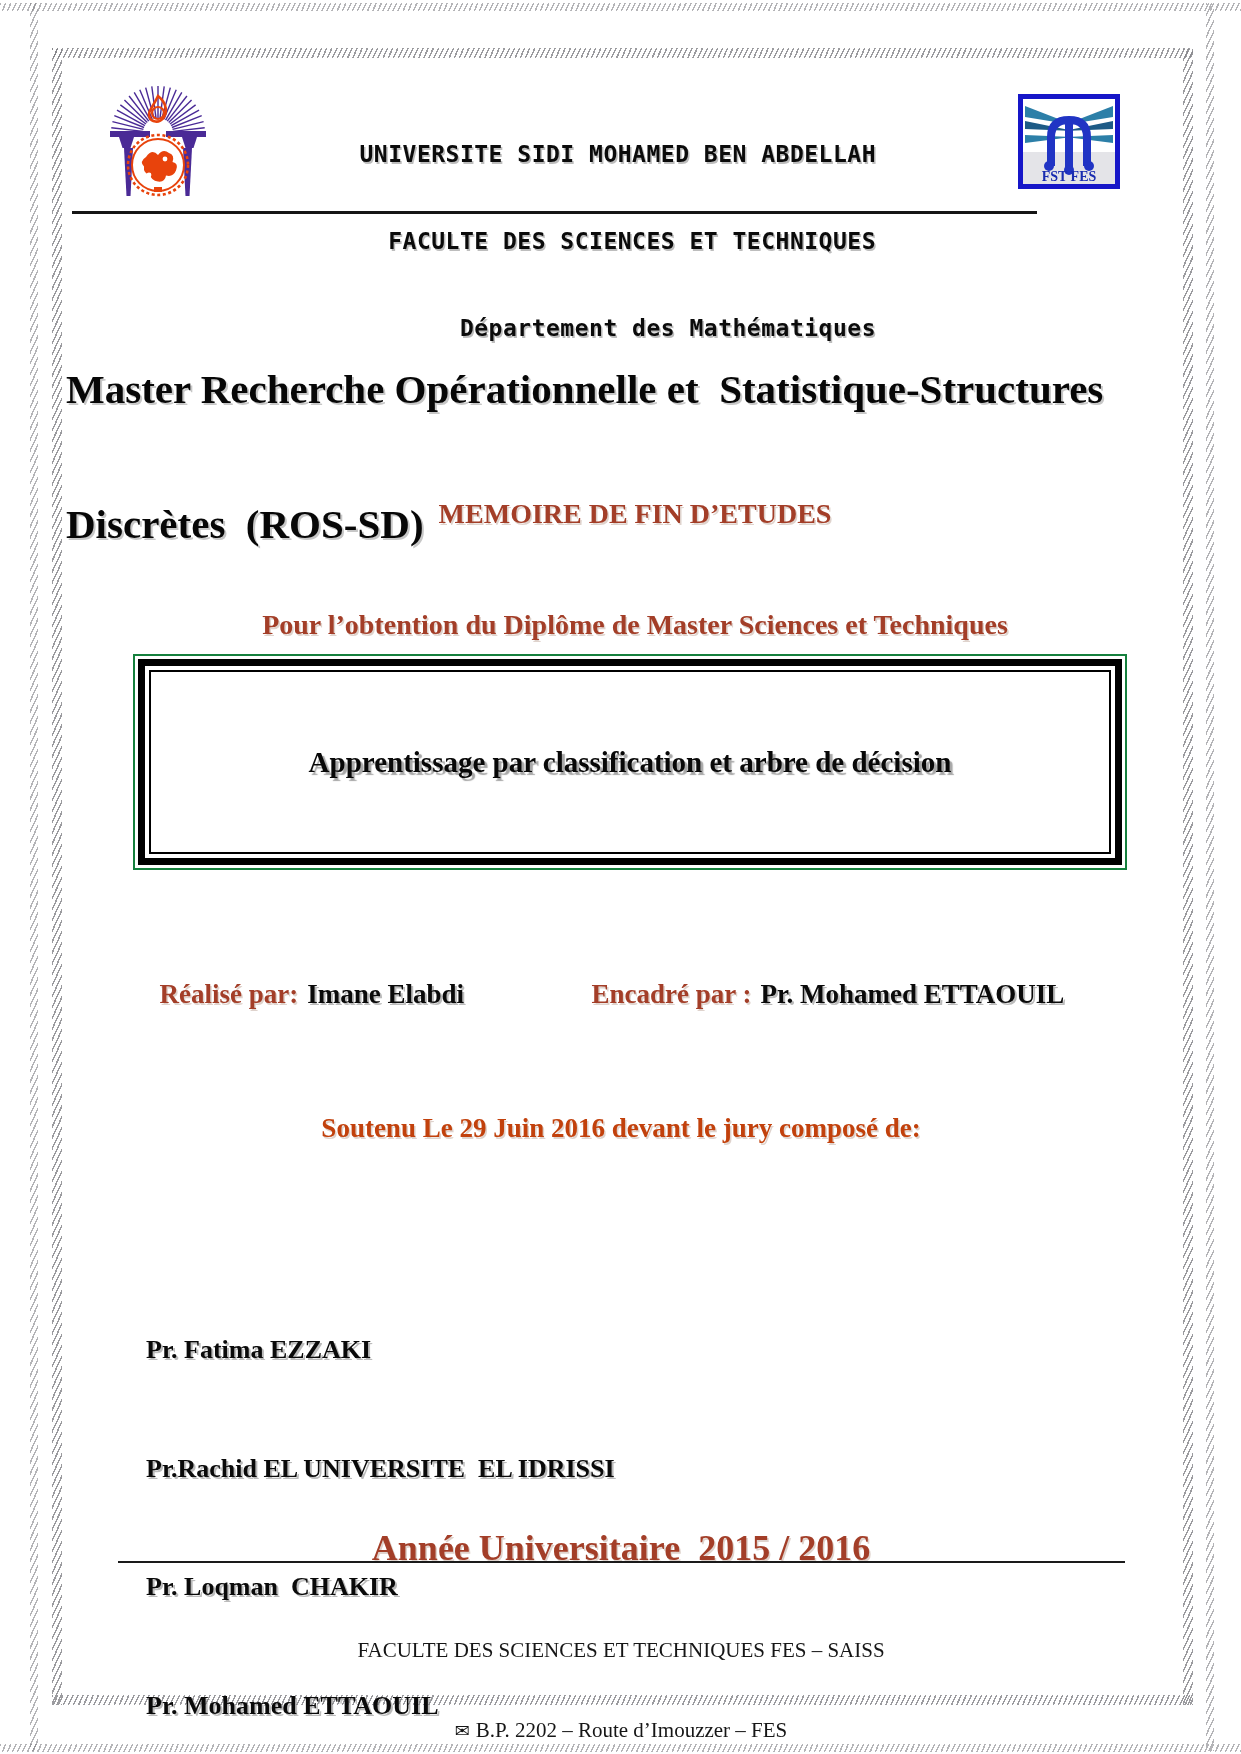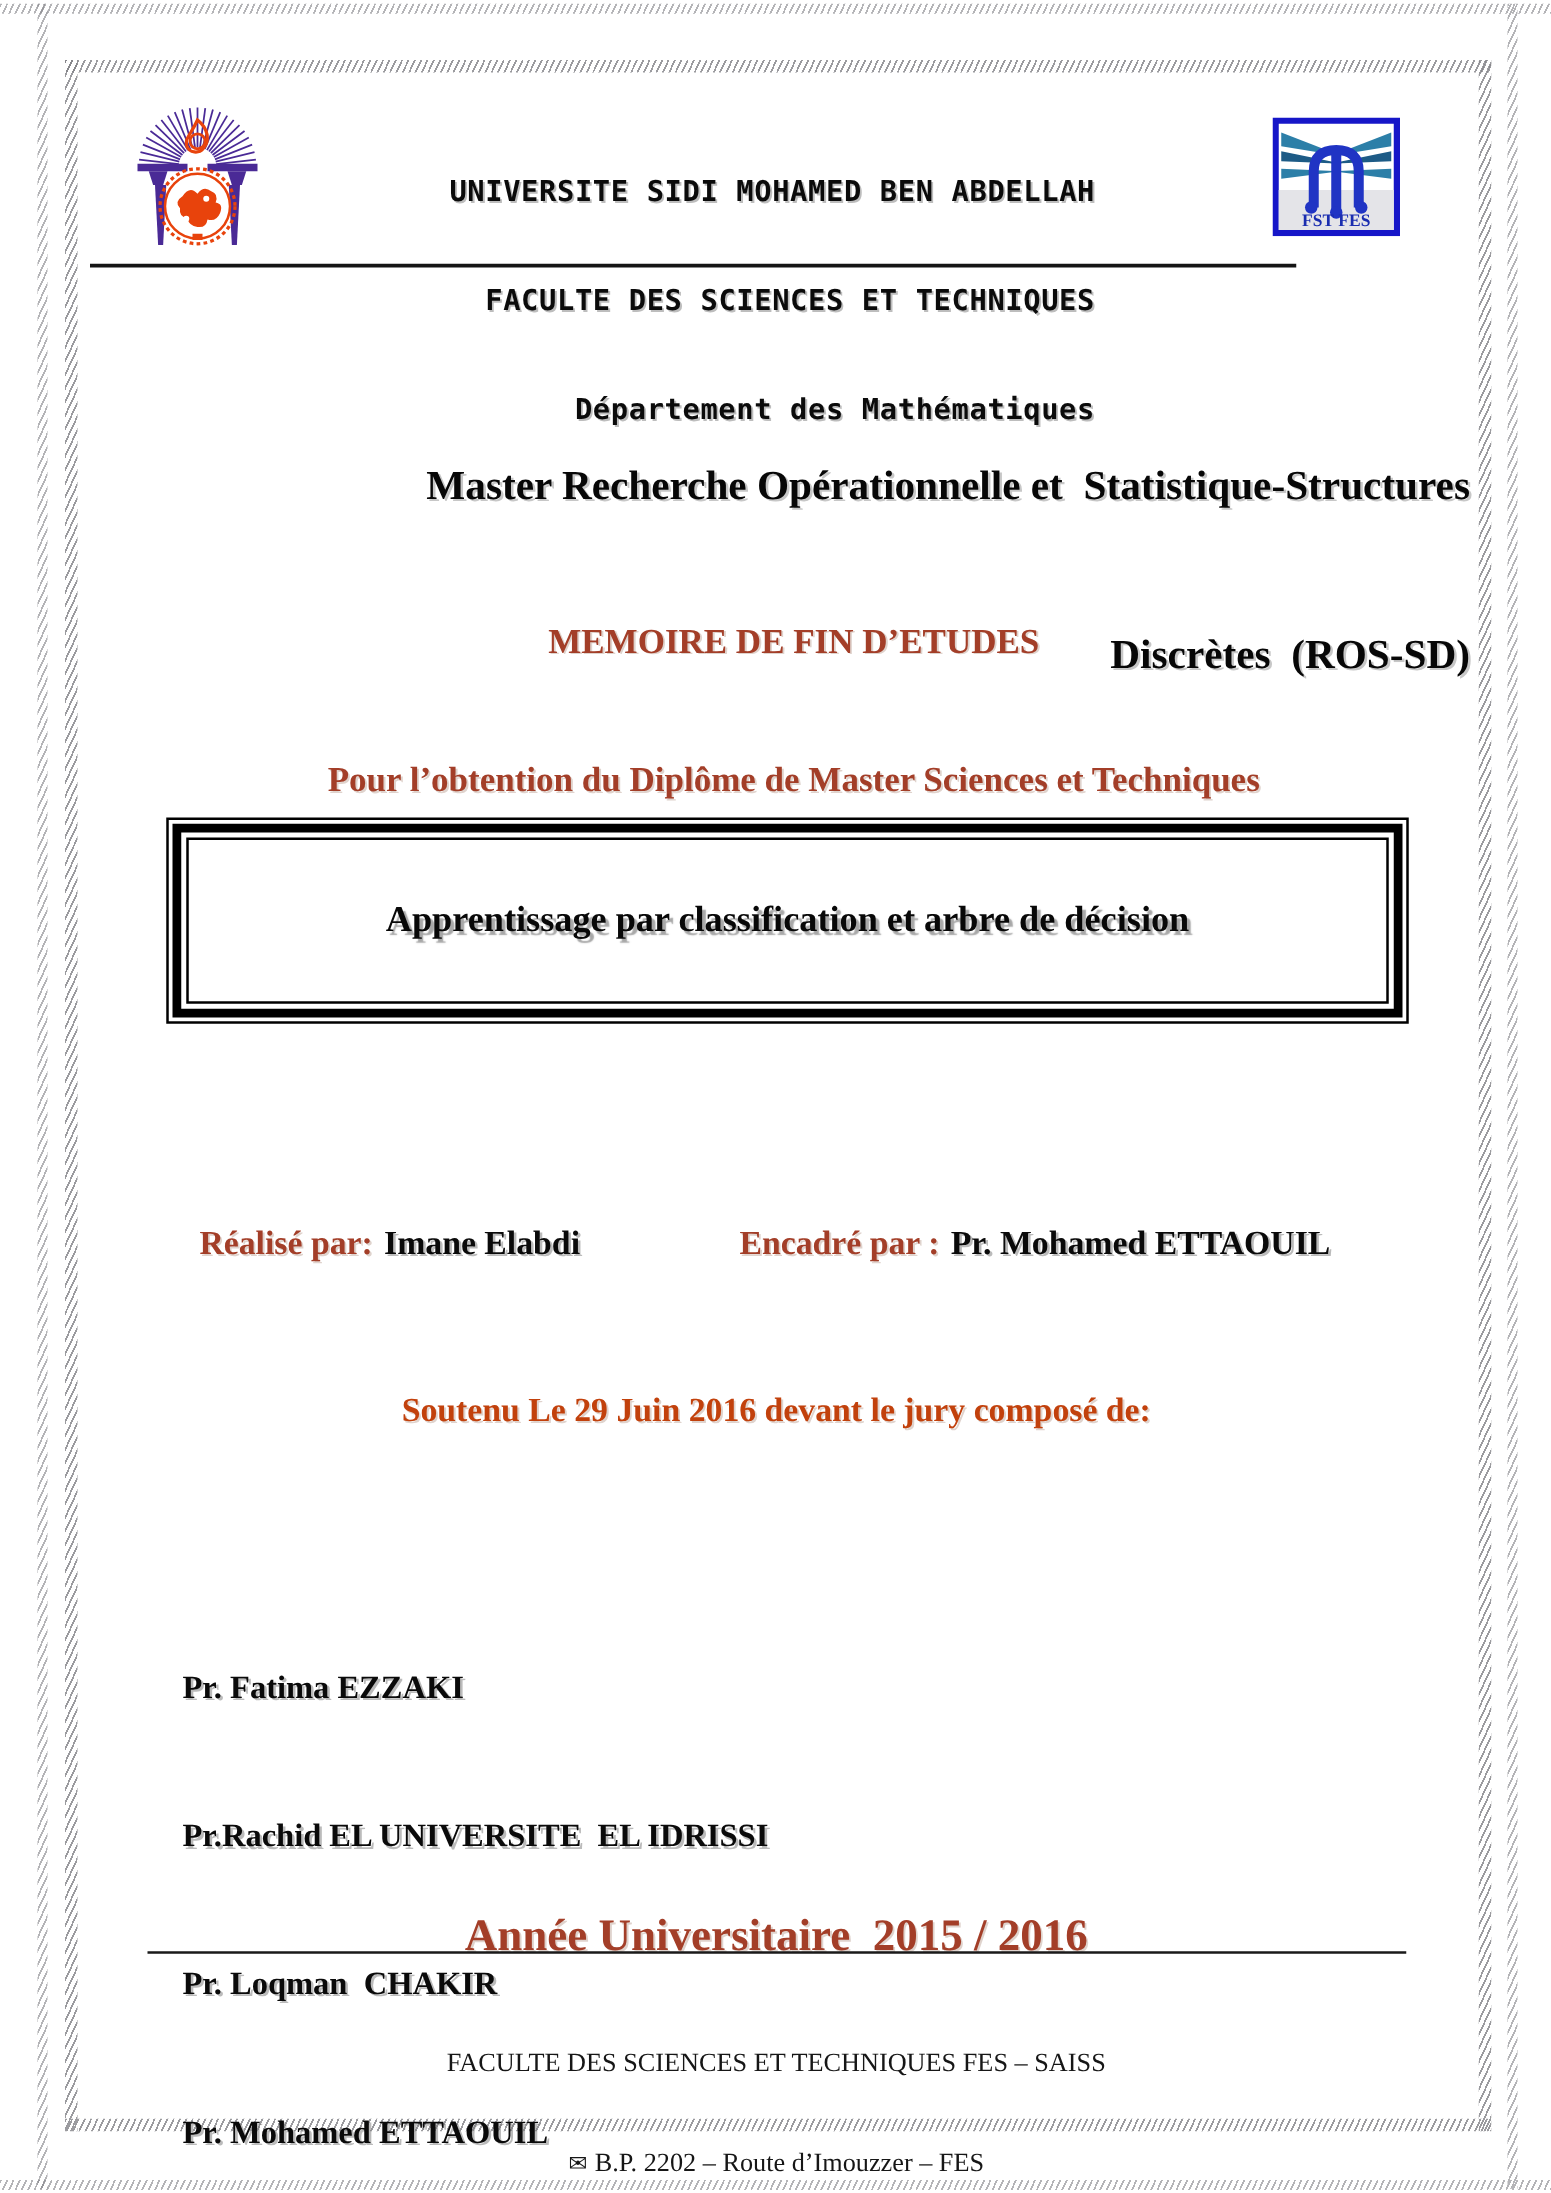--- a/index.html
+++ b/index.html
@@ -38,38 +38,38 @@
     font-size:23px;line-height:29px;
     letter-spacing:.5px;
     color:#0b0b0b;
     text-shadow:1.5px 1.5px 0 rgba(135,135,135,.55);
     white-space:pre-wrap;
   }
   .hr1{position:absolute;left:72px;top:211px;width:965px;height:3px;background:#151515;}
 
   .master-title{
     position:absolute;left:66px;top:277px;width:1110px;
-    text-align:right;
-    font-weight:bold;font-size:33px;line-height:45px;
+    text-align:left;
+    font-weight:bold;font-size:41px;line-height:45px;
     color:#070707;
     text-shadow:2px 2px 0 rgba(130,130,130,.45);
     white-space:pre-wrap;
   }
   .memoire{
     position:absolute;left:80px;top:421px;width:1110px;
     text-align:center;
     font-weight:bold;font-size:28px;line-height:37px;
     color:#a33e28;
     text-shadow:1.5px 1.5px 0 rgba(175,145,130,.4);
     white-space:pre-wrap;
   }
 
   .title-box{
-    position:absolute;left:133px;top:654px;width:994px;height:165px;
-    border:2px solid #000000;padding:3px;box-sizing:border-box;background:#fff;
+    position:absolute;left:133px;top:654px;width:994px;height:216px;
+    border:2px solid #15803d;padding:3px;box-sizing:border-box;background:#fff;
   }
   .title-box-mid{border:7px solid #000;height:100%;box-sizing:border-box;padding:4px;}
   .title-box-inner{
     border:2px solid #000;height:100%;box-sizing:border-box;
     display:flex;flex-direction:column;justify-content:center;gap:13px;
     text-align:center;
   }
   .title-box-inner div{
     font-weight:bold;font-size:29px;color:#080808;
     text-shadow:3px 3px 1px rgba(95,95,95,.55);

